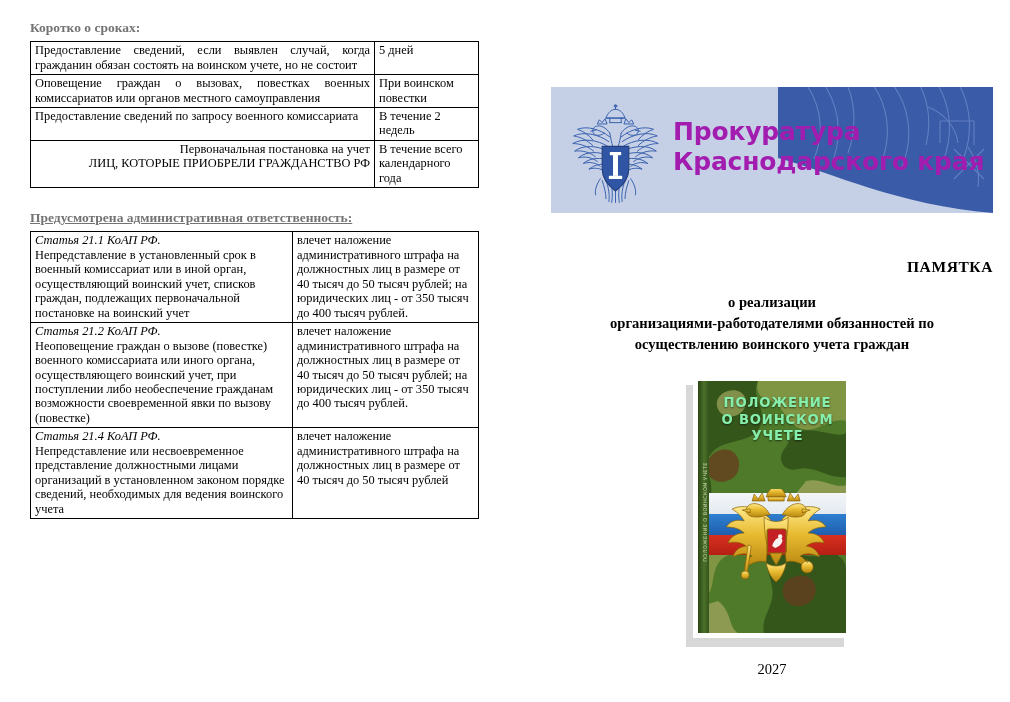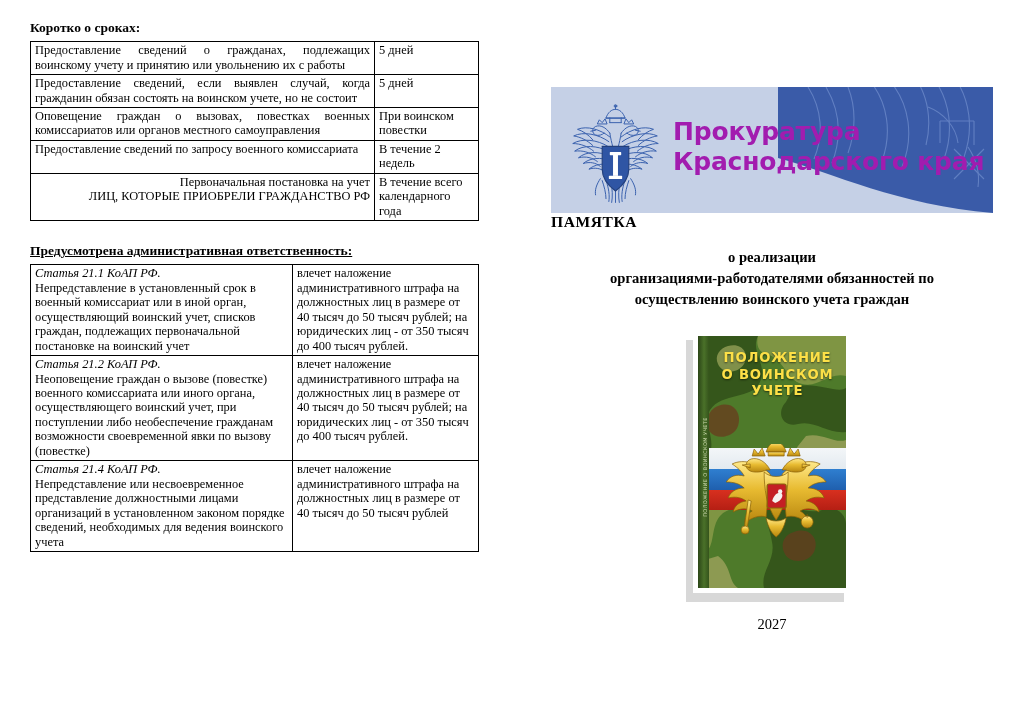--- a/index.html
+++ b/index.html
@@ -24,21 +24,21 @@
     top: 20px;
     width: 440px;
   }
 
   .section-heading {
     font-family: "Liberation Serif", "DejaVu Serif", serif;
     font-weight: bold;
     font-size: 13.5px;
     line-height: 1.2;
     margin: 0 0 5px 0;
-    color: #000000;
+    color: #737373;
   }
   .section-heading.underlined {
     text-decoration: underline;
   }
 
   table.doc-table {
     border-collapse: collapse;
     table-layout: fixed;
     width: 432px;
     background: #fff;
@@ -106,21 +106,22 @@
   .banner-emblem {
     position: absolute;
     left: 17px;
     top: 17px;
     width: 95px;
     height: 100px;
   }
 
   
   .memo-title {
-    text-align: left;
+    margin-top: 45px;
+    text-align: right;
     font-weight: bold;
     font-size: 15.5px;
     letter-spacing: 0.6px;
     font-family: "Liberation Serif", "DejaVu Serif", serif;
   }
   .memo-subtitle {
     margin-top: 16px;
     text-align: center;
     font-weight: bold;
     font-size: 14.6px;
@@ -191,21 +192,21 @@
     position: absolute;
     left: 11px;
     right: 0;
     top: 14px;
     z-index: 5;
     text-align: center;
     font-family: "DejaVu Sans", "Liberation Sans", sans-serif;
     font-weight: bold;
     font-size: 13.2px;
     line-height: 1.24;
-    color: #fde047;
+    color: #86efac;
     letter-spacing: 0.8px;
     text-shadow: 0 1px 2px rgba(0,0,0,.55);
   }
   .flag-band {
     position: absolute;
     left: 0;
     right: 0;
     top: 112px;
     height: 62px;
     z-index: 2;
@@ -232,24 +233,20 @@
 </style>
 </head>
 <body>
 
 <div class="left-col">
 
   <div class="section-heading">Коротко о сроках:</div>
 
   <table class="doc-table" id="terms-table">
     <tbody>
-      <tr>
-        <td class="col-desc">Предоставление сведений о гражданах, подлежащих воинскому учету и принятию или увольнению их с работы</td>
-        <td class="col-term">5 дней</td>
-      </tr>
       <tr>
         <td class="col-desc">Предоставление сведений, если выявлен случай, когда гражданин обязан состоять на воинском учете, но не состоит</td>
         <td class="col-term">5 дней</td>
       </tr>
       <tr>
         <td class="col-desc">Оповещение граждан о вызовах, повестках военных комиссариатов или органов местного самоуправления</td>
         <td class="col-term">При воинском повестки</td>
       </tr>
       <tr>
         <td class="col-desc">Предоставление сведений по запросу военного комиссариата</td>

